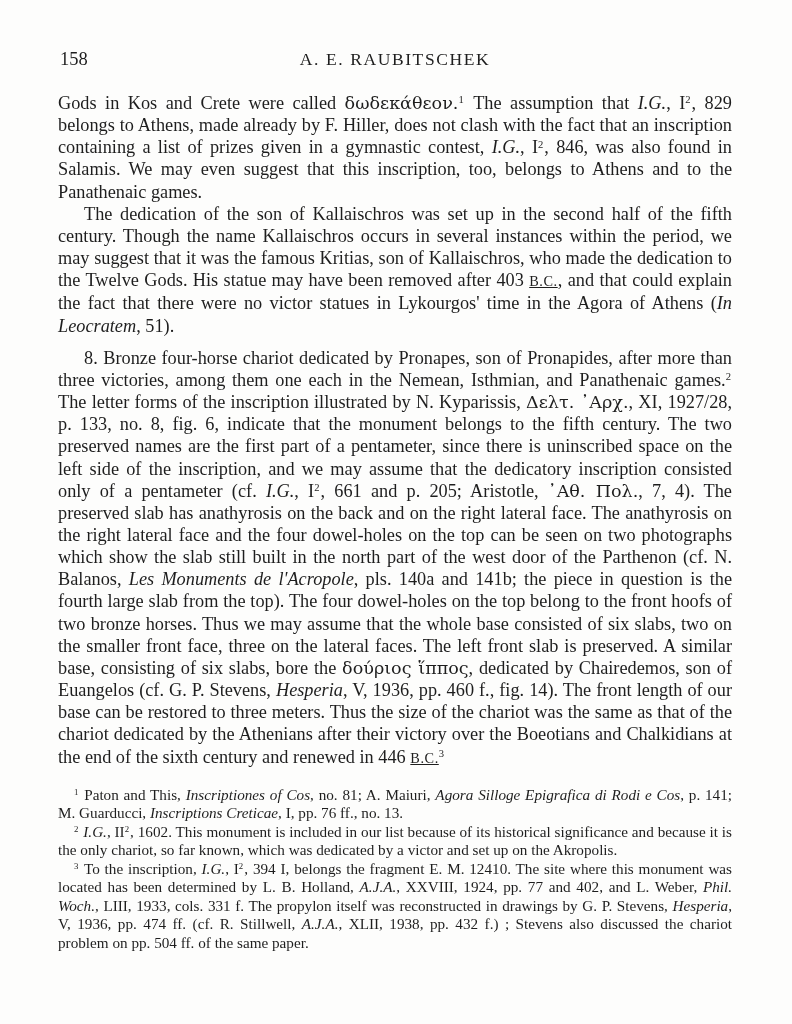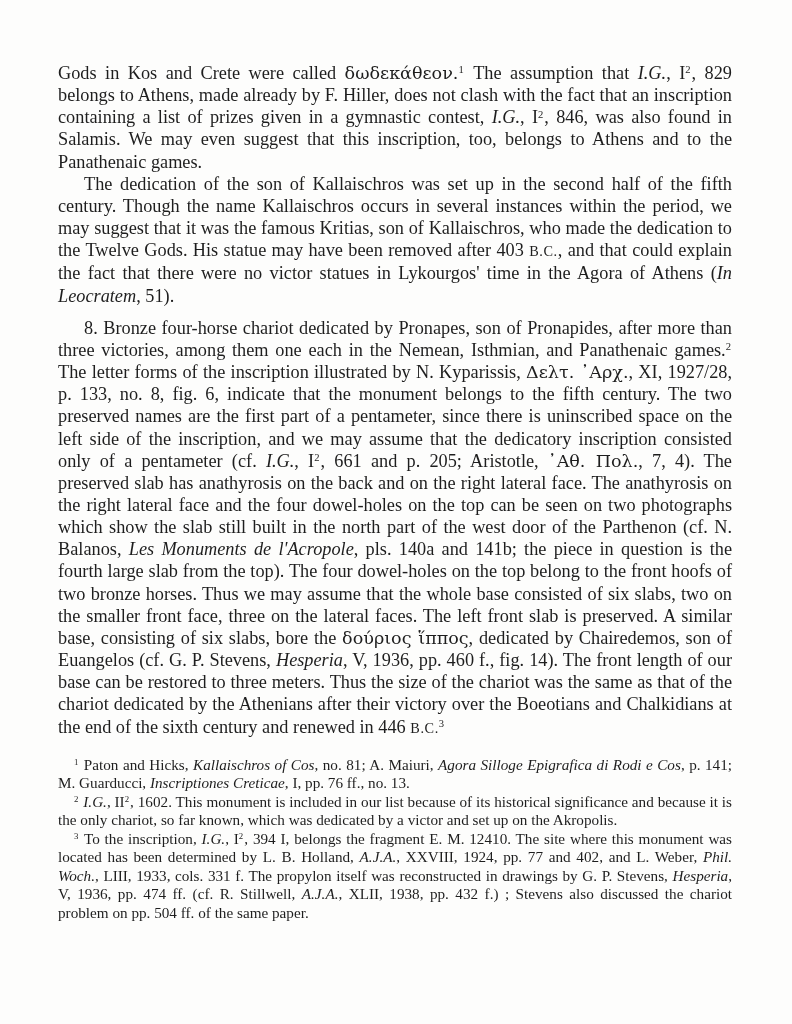--- a/index.html
+++ b/index.html
@@ -34,21 +34,21 @@
     left: 0;
     right: 0;
     top: 0;
     text-align: center;
     font-size: 17.5px;
     line-height: 22px;
     letter-spacing: 1.6px;
     white-space: nowrap;
   }
   .body-text {
-    margin-top: 14px;
+    margin-top: 22px;
   }
   .body-par {
     margin: 0;
     font-size: 18.3px;
     line-height: 22.15px;
     text-align: justify;
   }
   .body-par.indent {
     text-indent: 26px;
   }
@@ -68,33 +68,37 @@
   
   .run-i  { font-style: italic; }
   .run-gr { font-family: "DejaVu Serif", serif; font-size: 0.96em; }
   .run-sup {
     font-size: 0.58em;
     position: relative;
     top: -0.52em;
     line-height: 0;
     padding: 0 1px 0 0;
   }
-  .run-sc { font-size: 0.78em; letter-spacing: 0.04em; }
+  .run-sc { font-size: 0.78em; letter-spacing: 0.04em; text-decoration: underline; }
 </style>
 </head>
 <body>
 
 <div class="page">
 
+  <div class="page-header">
+    <span class="page-number">158</span>
+    <span class="running-head">A. E. RAUBITSCHEK</span>
+  </div>
 
   <div class="body-text">
     <p class="body-par"><span>Gods in Kos and Crete were called </span><span class="run-gr">δωδεκάθεον.</span><span class="run-sup">1</span><span> The assumption that </span><span class="run-i">I.G.</span><span>, I</span><span class="run-sup">2</span><span>, 829 belongs to Athens, made already by F. Hiller, does not clash with the fact that an inscription containing a list of prizes given in a gymnastic contest, </span><span class="run-i">I.G.</span><span>, I</span><span class="run-sup">2</span><span>, 846, was also found in Salamis. We may even suggest that this inscription, too, belongs to Athens and to the Panathenaic games.</span></p>
     <p class="body-par indent"><span>The dedication of the son of Kallaischros was set up in the second half of the fifth century. Though the name Kallaischros occurs in several instances within the period, we may suggest that it was the famous Kritias, son of Kallaischros, who made the dedication to the Twelve Gods. His statue may have been removed after 403 </span><span class="run-sc">B.C.</span><span>, and that could explain the fact that there were no victor statues in Lykourgos' time in the Agora of Athens (</span><span class="run-i">In Leocratem</span><span>, 51).</span></p>
     <p class="body-par indent spaced"><span>8. Bronze four-horse chariot dedicated by Pronapes, son of Pronapides, after more than three victories, among them one each in the Nemean, Isthmian, and Panathenaic games.</span><span class="run-sup">2</span><span> The letter forms of the inscription illustrated by N. Kyparissis, </span><span class="run-gr">Δελτ. ᾿Αρχ.</span><span>, XI, 1927/28, p. 133, no. 8, fig. 6, indicate that the monument belongs to the fifth century. The two preserved names are the first part of a pentameter, since there is uninscribed space on the left side of the inscription, and we may assume that the dedicatory inscription consisted only of a pentameter (cf. </span><span class="run-i">I.G.</span><span>, I</span><span class="run-sup">2</span><span>, 661 and p. 205; Aristotle, </span><span class="run-gr">᾿Αθ. Πολ.</span><span>, 7, 4). The preserved slab has anathyrosis on the back and on the right lateral face. The anathyrosis on the right lateral face and the four dowel-holes on the top can be seen on two photographs which show the slab still built in the north part of the west door of the Parthenon (cf. N. Balanos, </span><span class="run-i">Les Monuments de l'Acropole</span><span>, pls. 140a and 141b; the piece in question is the fourth large slab from the top). The four dowel-holes on the top belong to the front hoofs of two bronze horses. Thus we may assume that the whole base consisted of six slabs, two on the smaller front face, three on the lateral faces. The left front slab is preserved. A similar base, consisting of six slabs, bore the </span><span class="run-gr">δούριος ἵππος</span><span>, dedicated by Chairedemos, son of Euangelos (cf. G. P. Stevens, </span><span class="run-i">Hesperia</span><span>, V, 1936, pp. 460 f., fig. 14). The front length of our base can be restored to three meters. Thus the size of the chariot was the same as that of the chariot dedicated by the Athenians after their victory over the Boeotians and Chalkidians at the end of the sixth century and renewed in 446 </span><span class="run-sc">B.C.</span><span class="run-sup">3</span></p>
   </div>
 
   <div class="footnotes">
-    <p class="footnote-par"><span class="run-sup">1</span><span> Paton and Hicks, </span><span class="run-i">Kallaischros of Cos</span><span>, no. 81; A. Maiuri, </span><span class="run-i">Agora Silloge Epigrafica di Rodi e Cos</span><span>, p. 141; M. Guarducci, </span><span class="run-i">Inscriptiones Creticae</span><span>, I, pp. 76 ff., no. 13.</span></p>
+    <p class="footnote-par"><span class="run-sup">1</span><span> Paton and This, </span><span class="run-i">Inscriptiones of Cos</span><span>, no. 81; A. Maiuri, </span><span class="run-i">Agora Silloge Epigrafica di Rodi e Cos</span><span>, p. 141; M. Guarducci, </span><span class="run-i">Inscriptions Creticae</span><span>, I, pp. 76 ff., no. 13.</span></p>
     <p class="footnote-par"><span class="run-sup">2</span><span> </span><span class="run-i">I.G.</span><span>, II</span><span class="run-sup">2</span><span>, 1602. This monument is included in our list because of its historical significance and because it is the only chariot, so far known, which was dedicated by a victor and set up on the Akropolis.</span></p>
     <p class="footnote-par"><span class="run-sup">3</span><span> To the inscription, </span><span class="run-i">I.G.</span><span>, I</span><span class="run-sup">2</span><span>, 394 I, belongs the fragment E. M. 12410. The site where this monument was located has been determined by L. B. Holland, </span><span class="run-i">A.J.A.</span><span>, XXVIII, 1924, pp. 77 and 402, and L. Weber, </span><span class="run-i">Phil. Woch.</span><span>, LIII, 1933, cols. 331 f. The propylon itself was reconstructed in drawings by G. P. Stevens, </span><span class="run-i">Hesperia</span><span>, V, 1936, pp. 474 ff. (cf. R. Stillwell, </span><span class="run-i">A.J.A.</span><span>, XLII, 1938, pp. 432 f.) ; Stevens also discussed the chariot problem on pp. 504 ff. of the same paper.</span></p>
   </div>
 
 </div>
 
 </body></html>

